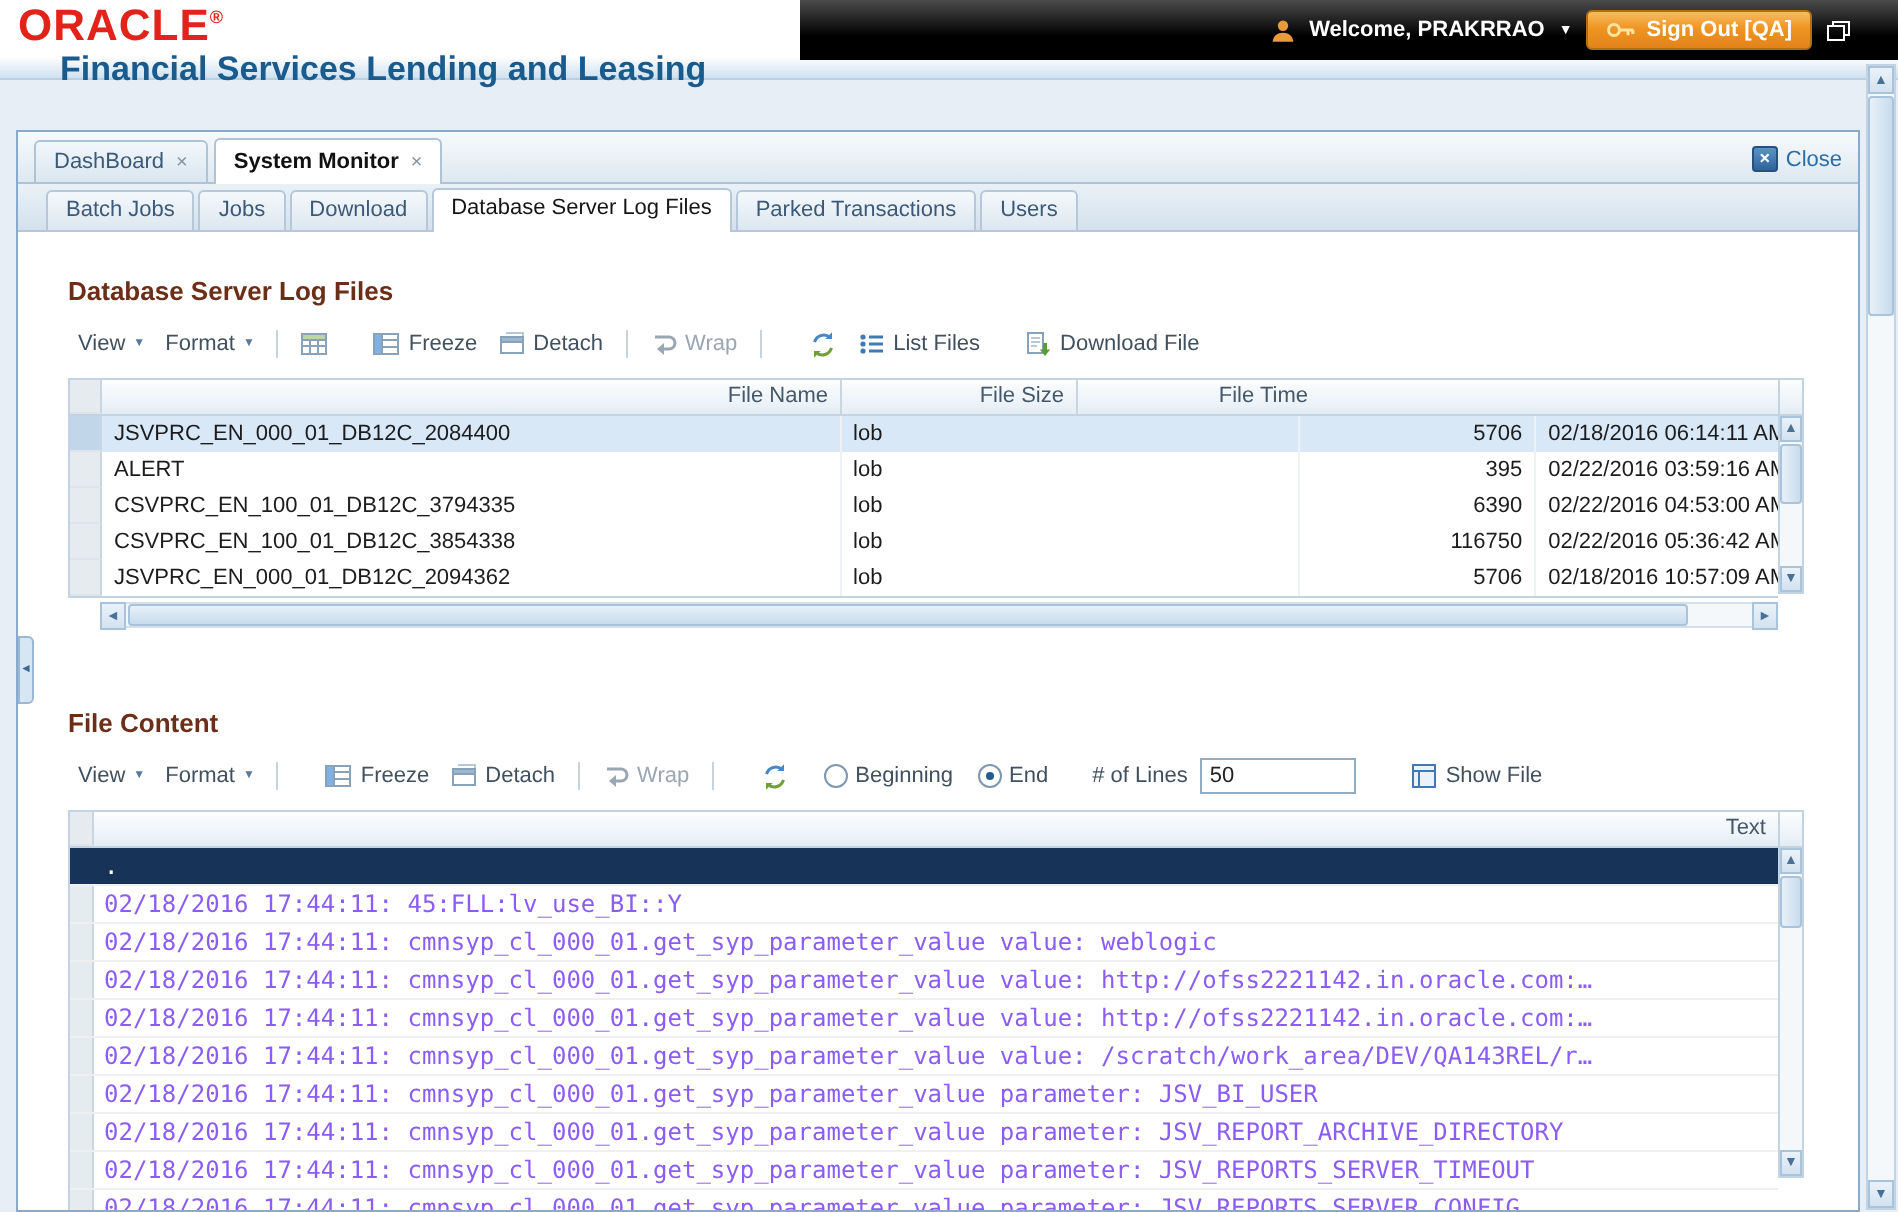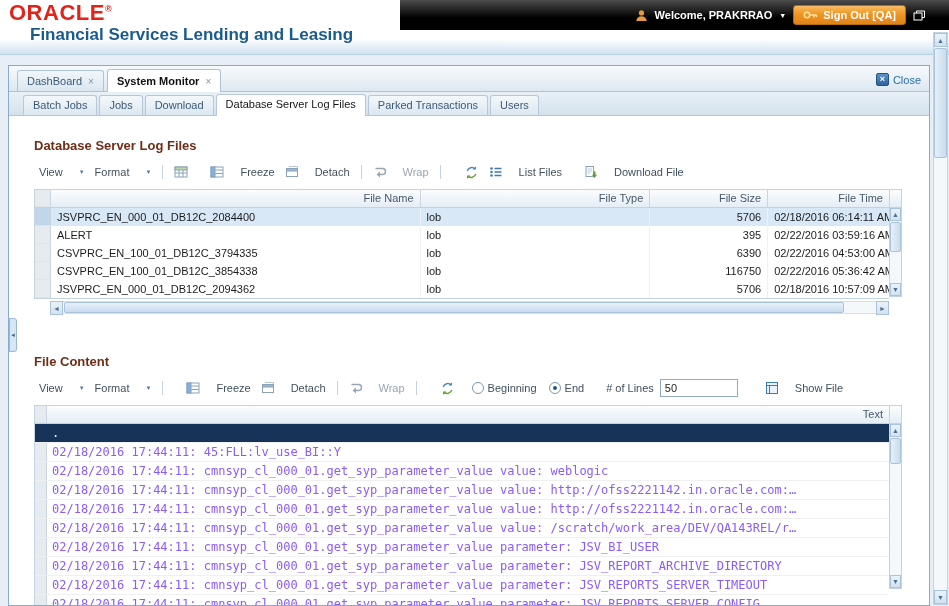--- a/index.html
+++ b/index.html
@@ -1,20 +1,20 @@
 <!DOCTYPE html>
 <html><head>
 <meta charset="utf-8">
 <style>
   *{box-sizing:border-box;margin:0;padding:0;}
   html,body{width:949px;height:606px;}
   body{position:relative;overflow:hidden;background:#e8eef5;font-family:"Liberation Sans",sans-serif;}
 
   
-  .header{position:absolute;left:0;top:0;width:949px;height:55px;
+  .header{position:absolute;left:0;top:0;width:949px;height:40px;
     background:linear-gradient(#ffffff 72%,#cfe1f0 100%);border-bottom:1px solid #b9cfe2;}
   .oracle-logo{position:absolute;left:9px;top:0;color:#e2231a;font-size:22px;font-weight:bold;letter-spacing:.5px;}
   .oracle-logo .reg{font-size:9px;vertical-align:super;}
   .product-name{position:absolute;left:30px;top:25px;color:#1a5b8e;font-size:17px;font-weight:bold;}
   .dark-bar{position:absolute;left:400px;top:0;width:549px;height:30px;
     background:linear-gradient(#4c4c4c,#000 60%);display:flex;align-items:center;justify-content:flex-end;gap:7px;padding-right:23px;}
   .welcome{color:#fff;font-size:11px;font-weight:bold;}
   .caret-sm{color:#fff;font-size:7px;}
   .signout-btn{display:flex;align-items:center;gap:5px;height:20px;padding:0 9px;cursor:pointer;
     background:linear-gradient(#f8bc63,#ef9522 45%,#e2831a);border:1px solid #b36d12;border-radius:3px;
@@ -53,21 +53,21 @@
     background:linear-gradient(#f4f8fb,#dce7f0);font-size:11px;color:#3c5a77;white-space:nowrap;}
   .sub-tab.active{background:#fff;color:#151515;margin-bottom:-1px;height:22px;}
 
   .content{position:relative;background:#fff;}
 
   .section-title{margin:22px 0 0 25px;font-size:13px;font-weight:bold;color:#6d2e18;}
   .section-title.mt-lg{margin-top:40px;}
 
   
   .toolbar{display:flex;align-items:center;margin:8px 0 0 25px;height:22px;font-size:11px;color:#41505e;}
-  .tb-item{display:flex;align-items:center;gap:16px;padding:2px 5px;cursor:pointer;white-space:nowrap;}
+  .tb-item{display:flex;align-items:center;gap:4px;padding:2px 5px;cursor:pointer;white-space:nowrap;}
   .tb-item.disabled{color:#9aa6b1;}
   .tb-sep{width:1px;height:14px;background:#c6d2dd;margin:0 6px;}
   .caret{font-size:6px;color:#5a7a99;}
   .gap-l{margin-left:12px;}
 
   .radio{width:12px;height:12px;border-radius:50%;border:1px solid #7d97ae;background:#fff;
     display:inline-block;position:relative;cursor:pointer;}
   .radio.selected::after{content:"";position:absolute;left:3px;top:3px;width:4px;height:4px;border-radius:50%;background:#235a92;}
   .radio-label{margin:0 12px 0 4px;}
   .lines-label{margin-left:10px;}
@@ -269,21 +269,20 @@
         </span>
         <span>Download File</span>
       </span>
     </div>
 
     <div class="grid-area">
       <div class="grid" style="width:855px">
         <div class="g-head">
           <div class="gh rowhead"></div>
           <div class="gh c-name">File Name</div>
-          <div class="gh c-type">File Type</div>
           <div class="gh c-size">File Size</div>
           <div class="gh c-time">File Time</div>
         </div>
         <div class="g-row selected">
           <div class="gd rowhead"></div>
           <div class="gd c-name">JSVPRC_EN_000_01_DB12C_2084400</div>
           <div class="gd c-type">lob</div>
           <div class="gd c-size">5706</div>
           <div class="gd c-time">02/18/2016 06:14:11 AM</div>
         </div>

